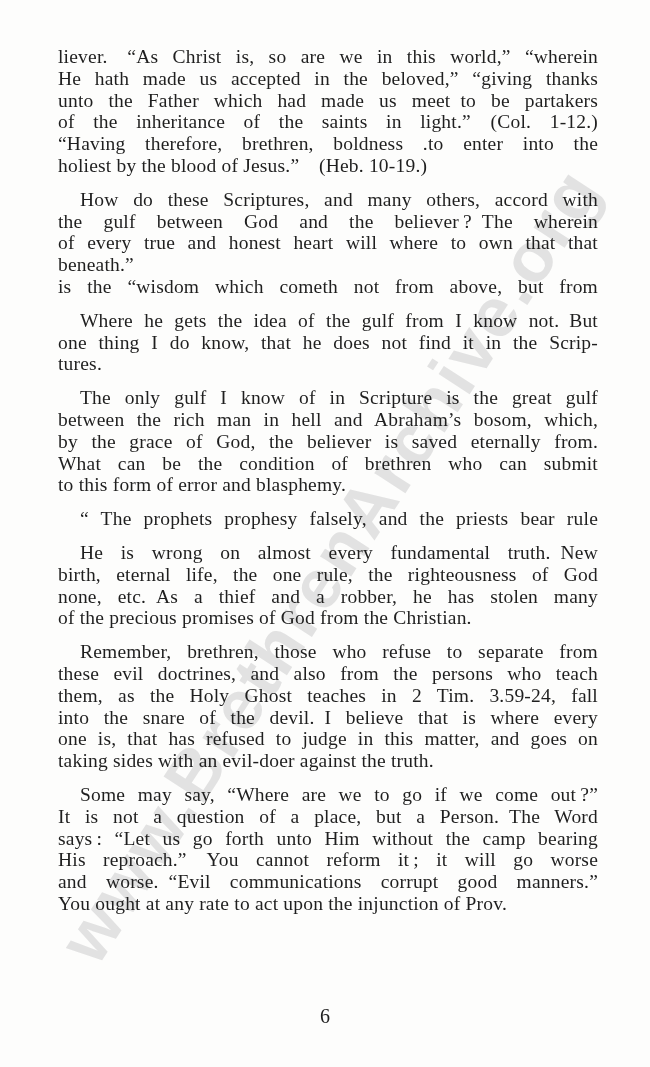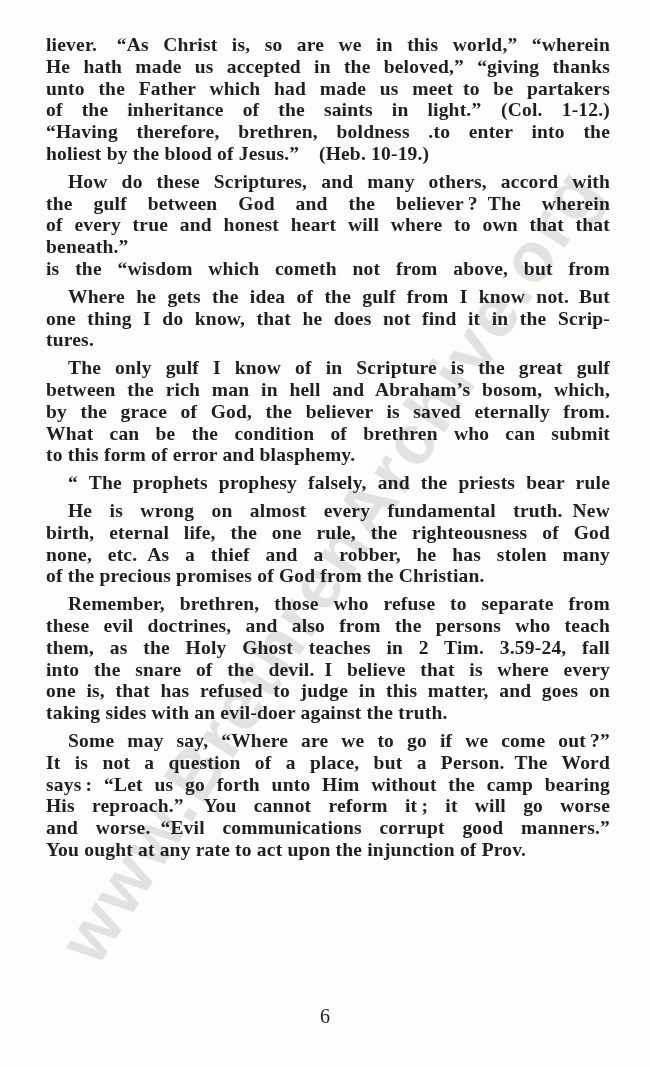--- a/index.html
+++ b/index.html
@@ -33,22 +33,21 @@
     user-select: none;
   }
   .text-block {
     position: absolute;
     left: 46px;
     top: 34px;
     width: 564px;
     z-index: 1;
   }
   .para {
-    margin: 0;
-    font-weight: bold;
+    margin: 12px;
   }
   .para + .para {
     margin-top: 6px;
   }
   .line {
     font-size: 19.5px;
     line-height: 21.8px;
     text-align: justify;
     text-align-last: justify;
     white-space: normal;

